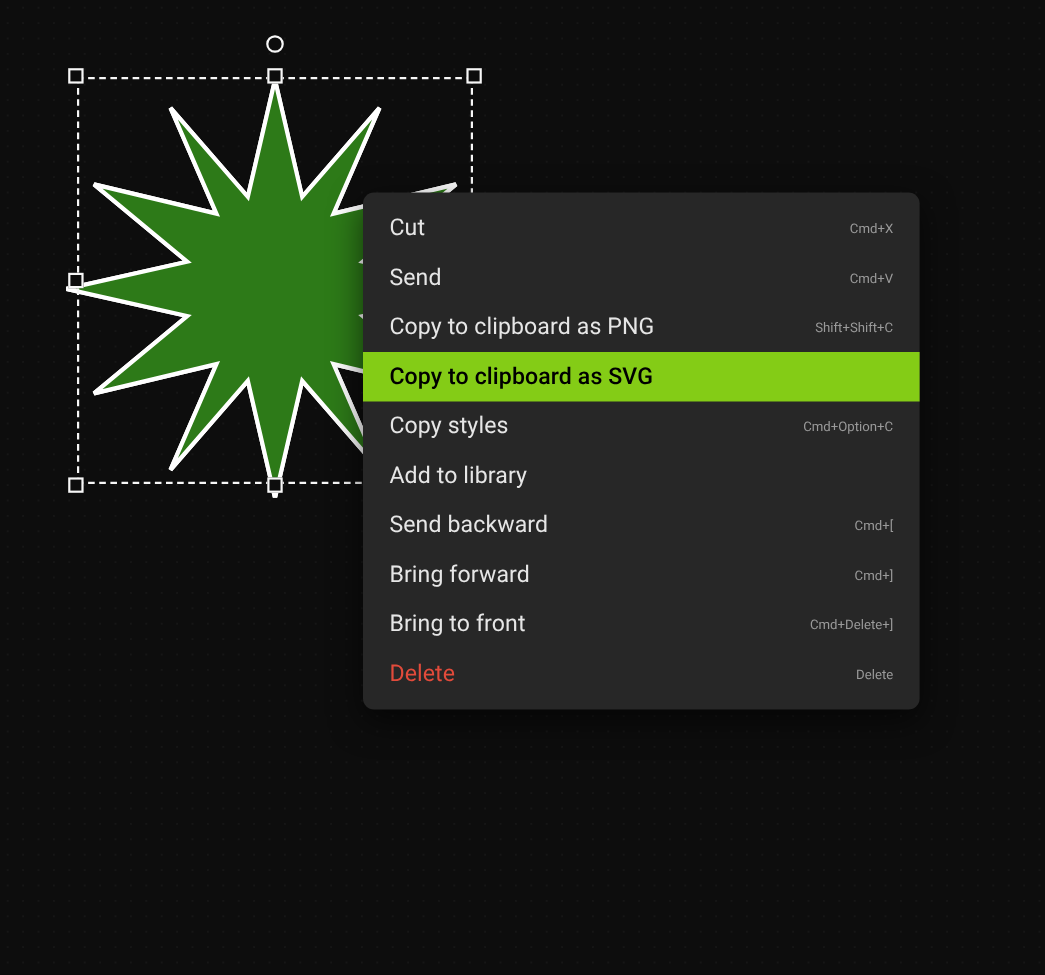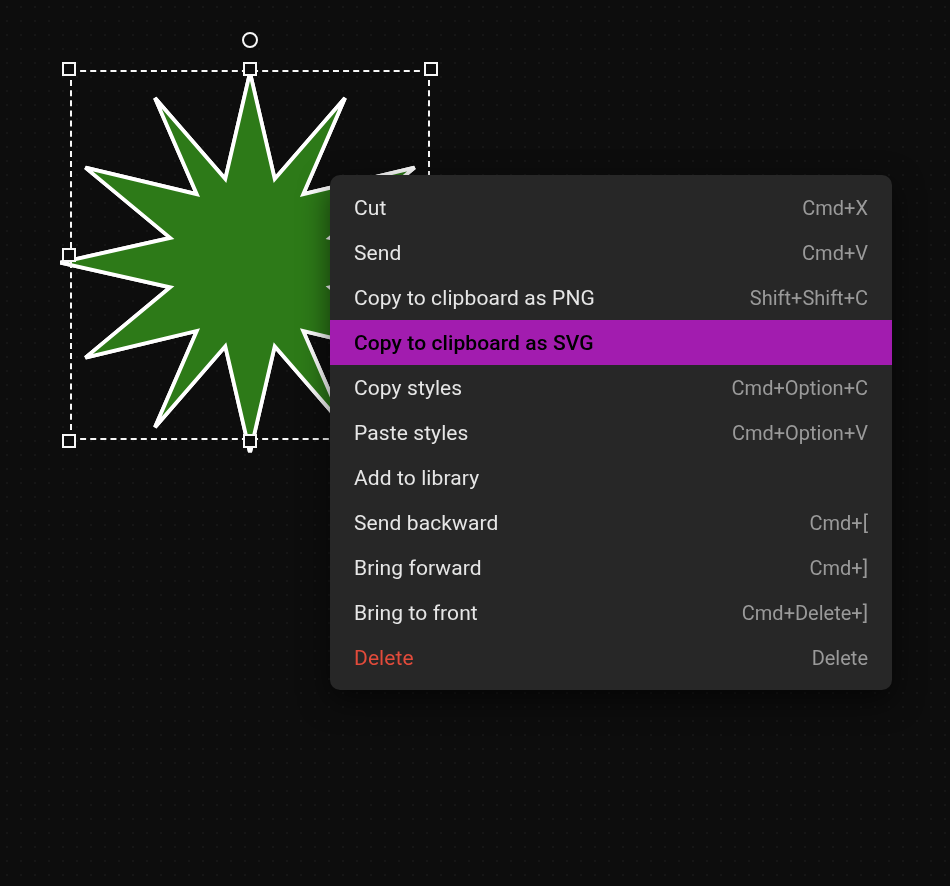--- a/index.html
+++ b/index.html
@@ -83,21 +83,21 @@
     border-radius: 50%;
     background: #0d0d0d;
     box-sizing: border-box;
   }
 
   
   .context-menu {
     position: absolute;
     left: 330px;
     top: 175px;
-    width: 562px;
+    width: 506px;
     background: #272727;
     border-radius: 10px;
     box-shadow: 0 10px 30px rgba(0,0,0,0.6);
     padding: 10px 0;
     font-size: 21px;
     color: #e6e6e6;
   }
 
   .menu-item {
     display: flex;
@@ -107,24 +107,24 @@
     padding: 0 24px;
     cursor: default;
   }
   .menu-item .label {
     color: #e6e6e6;
     font-weight: 400;
     letter-spacing: 0.1px;
   }
   .menu-item .shortcut {
     color: #9a9a9a;
-    font-size: 20px;
+    font-size: 12px;
   }
   .menu-item.highlighted {
-    background: #a21caf;
+    background: #84cc16;
   }
   .menu-item.highlighted .label {
     color: #000000;
     font-weight: 500;
   }
   .menu-item.danger .label {
     color: #e24b3b;
   }
 </style>
 </head>
@@ -185,24 +185,20 @@
   <div class="menu-item highlighted">
     <span class="label">Copy to clipboard as SVG</span>
     <span class="shortcut"></span>
   </div>
 
   <div class="menu-item">
     <span class="label">Copy styles</span>
     <span class="shortcut">Cmd+Option+C</span>
   </div>
 
-  <div class="menu-item">
-    <span class="label">Paste styles</span>
-    <span class="shortcut">Cmd+Option+V</span>
-  </div>
 
   <div class="menu-item">
     <span class="label">Add to library</span>
     <span class="shortcut"></span>
   </div>
 
   <div class="menu-item">
     <span class="label">Send backward</span>
     <span class="shortcut">Cmd+[</span>
   </div>

